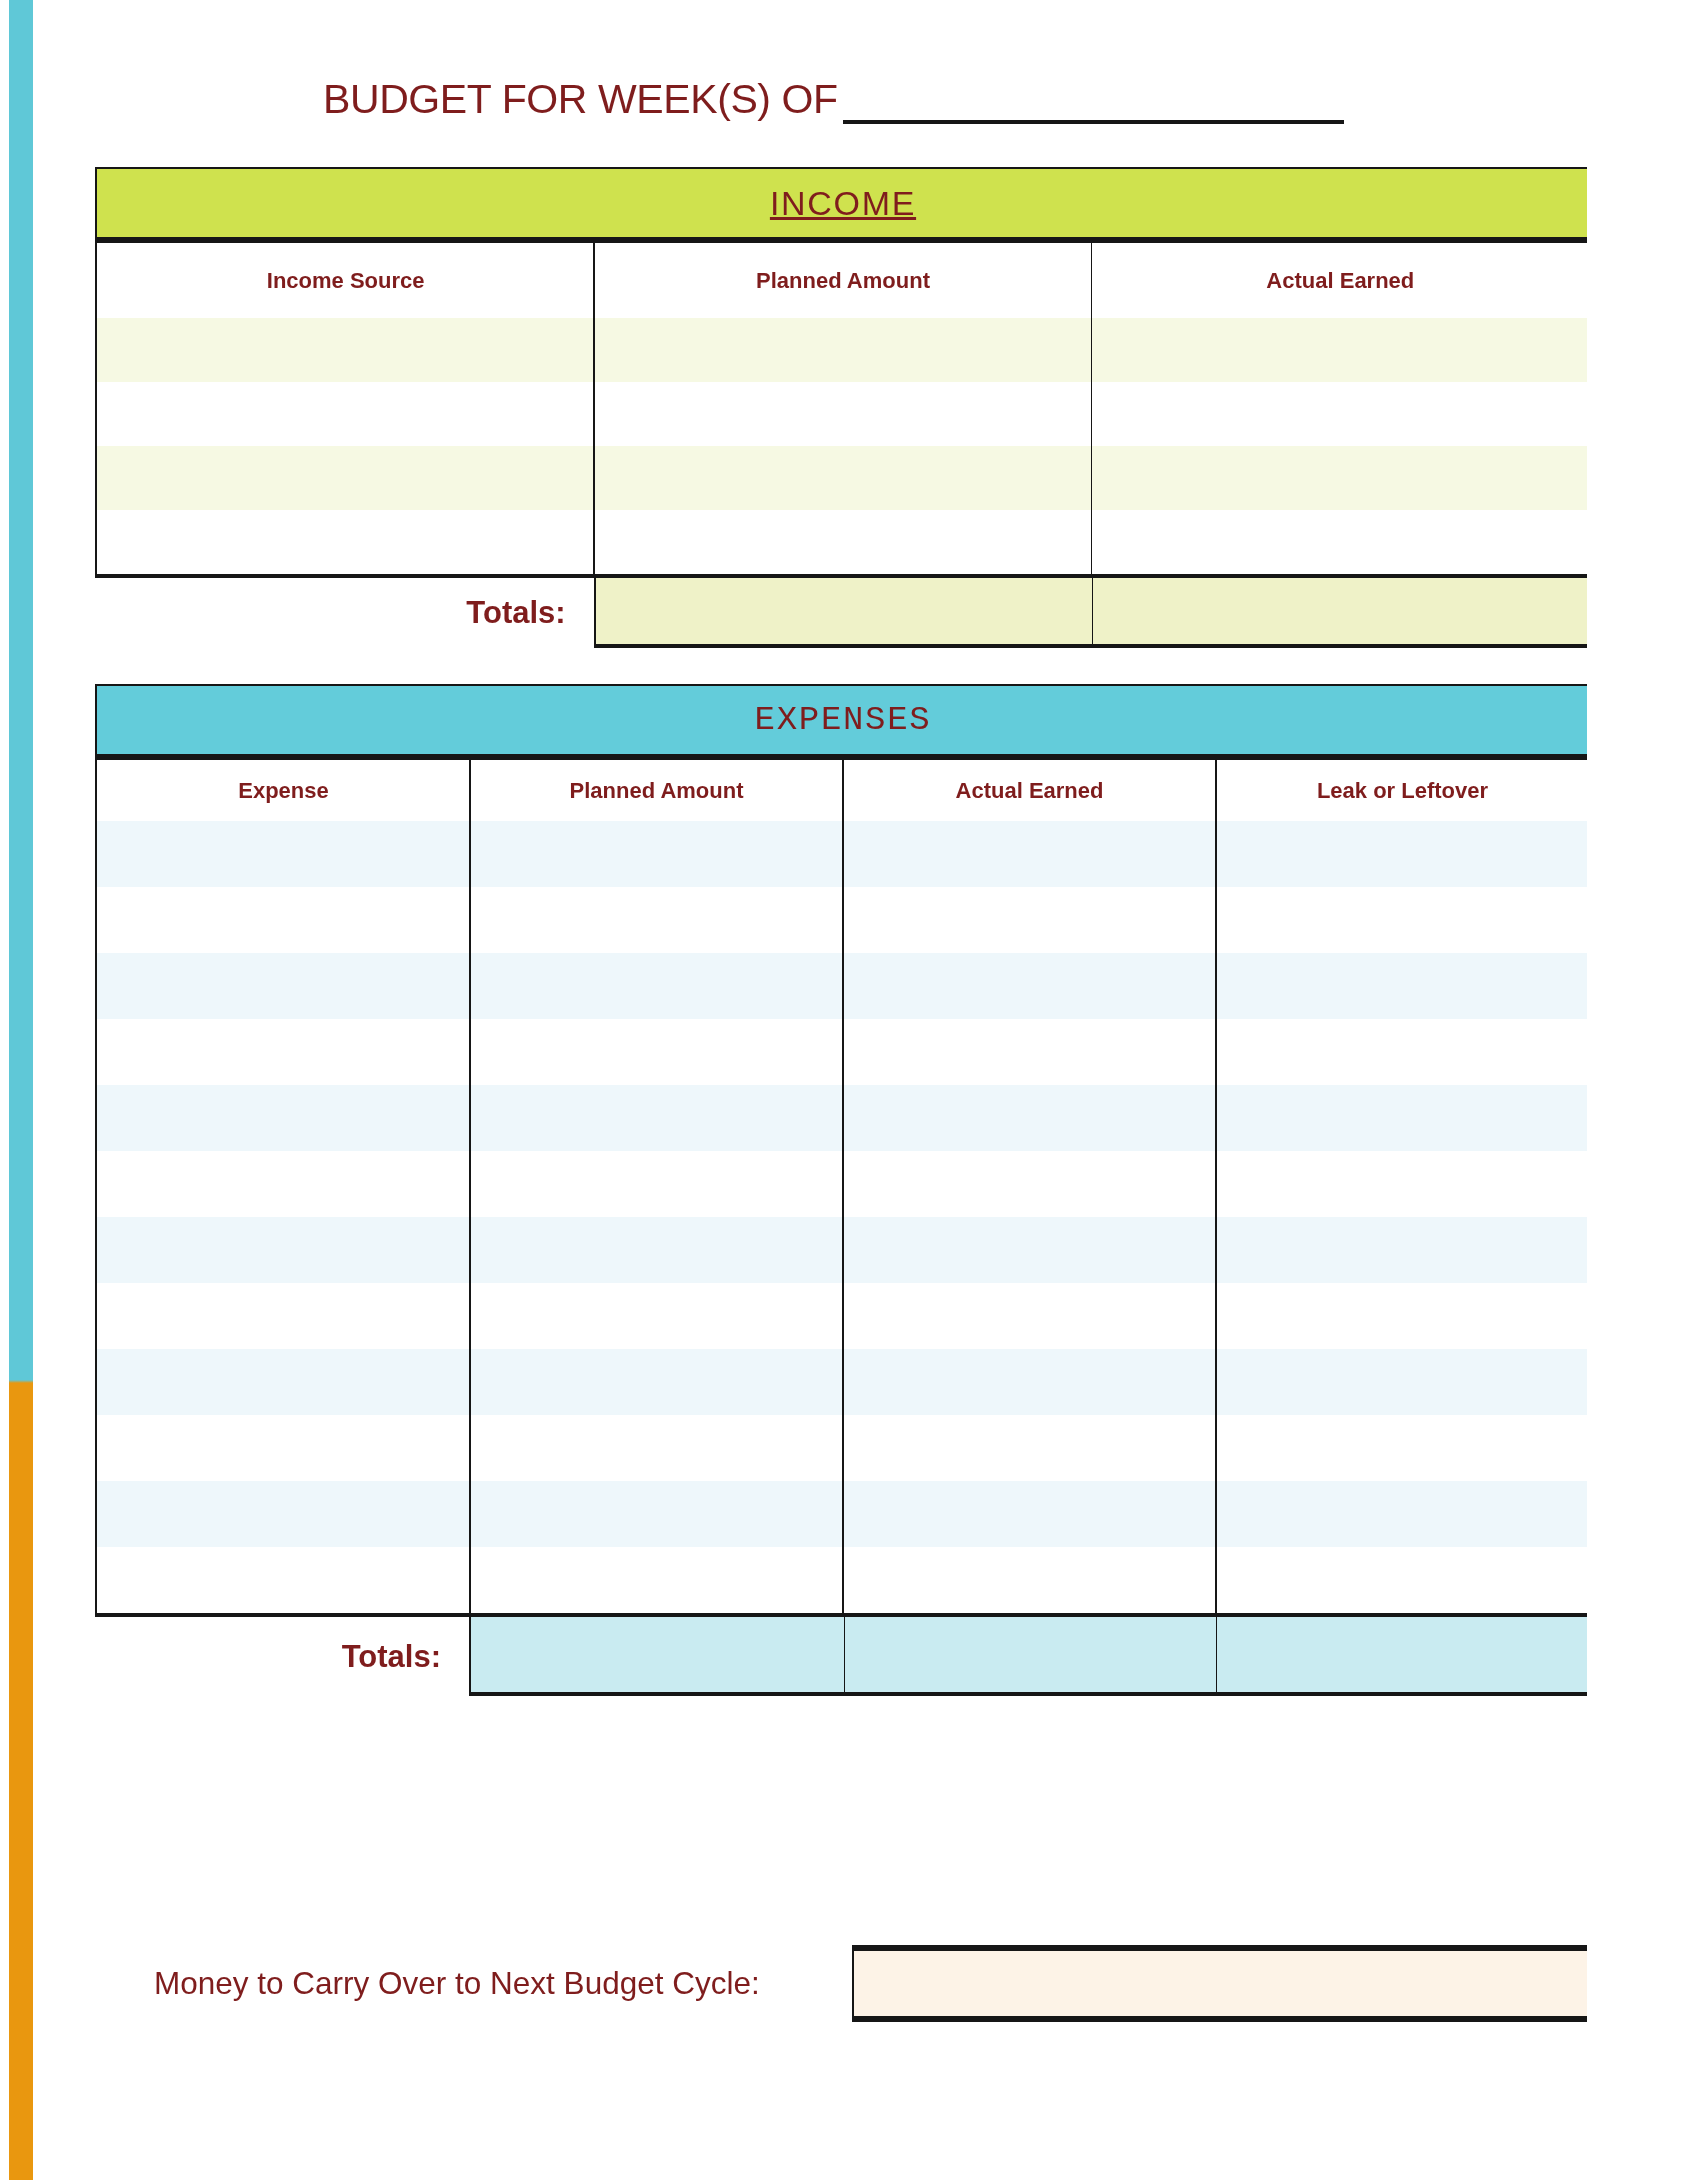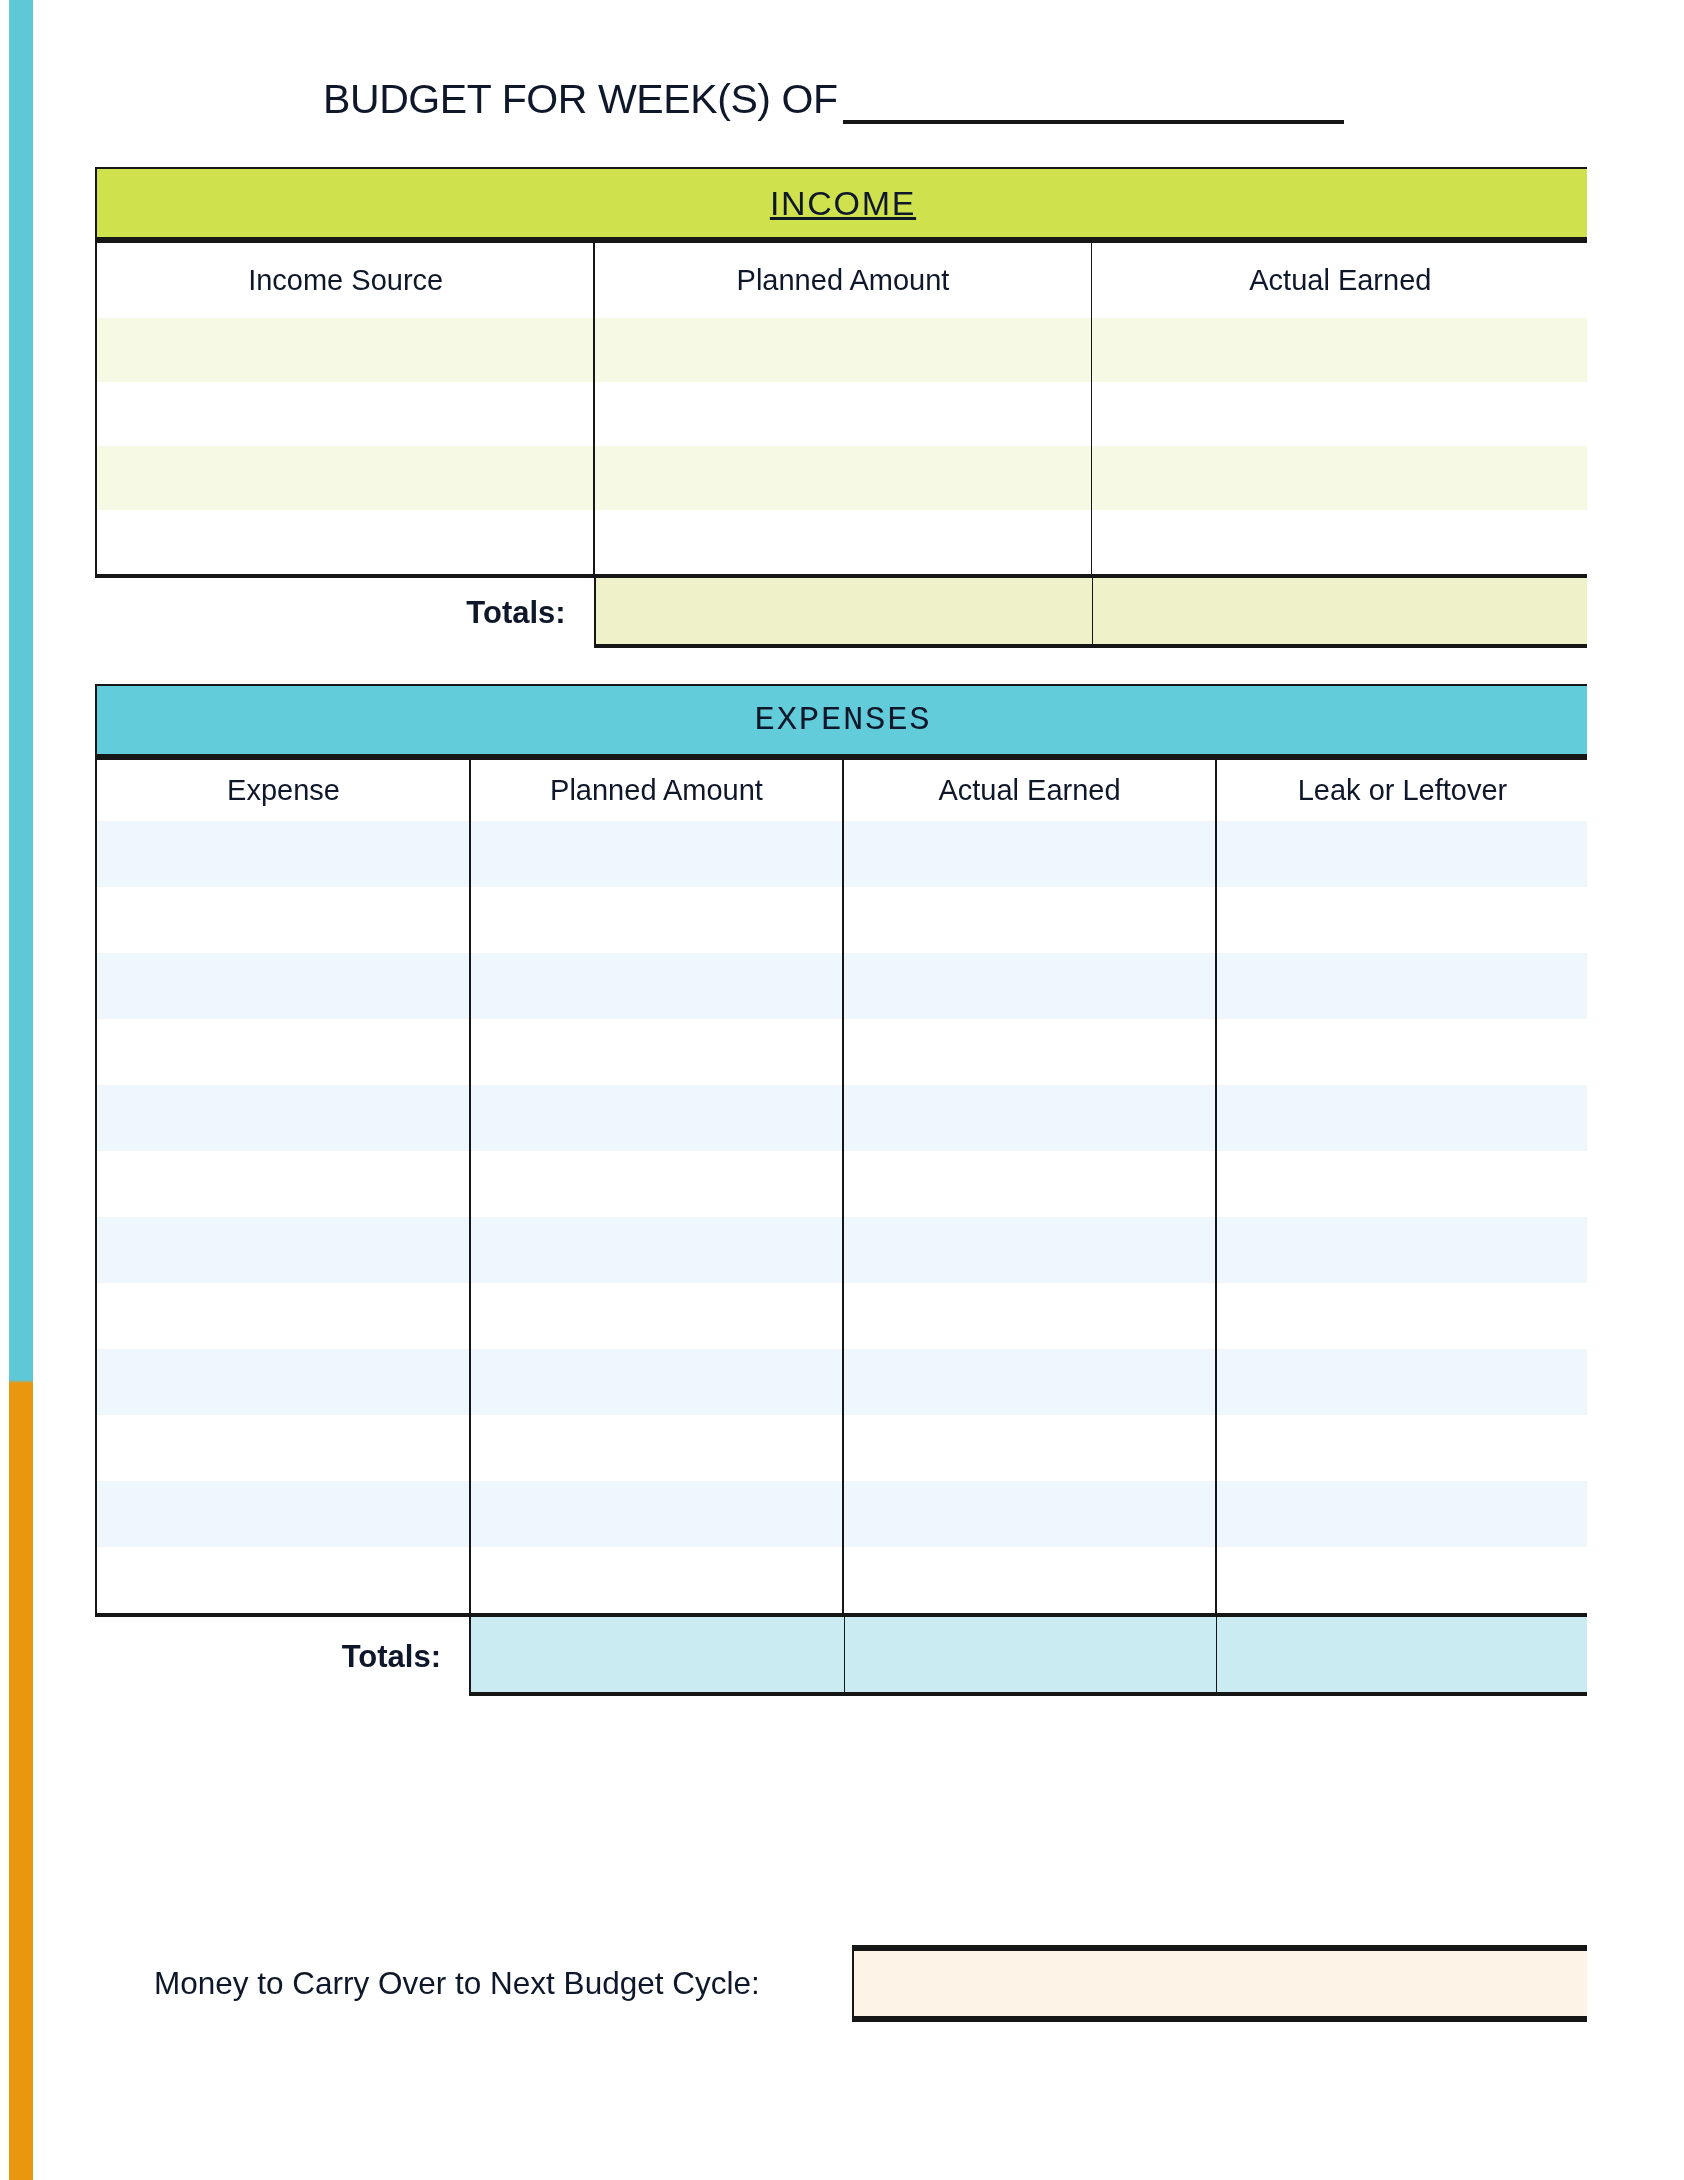--- a/index.html
+++ b/index.html
@@ -2,21 +2,21 @@
 <html style="--income_header: #cfe24e; --income_row: #f6f9e3; --income_total: #eff2c8; --expenses_header: #63ccda; --expenses_row: #eef7fb; --expenses_total: #c9ebf1; --savings_header: #f06fa7; --savings_row: #fcdeee; --carryover_box: #fdf3e7; --bar_teal: #5fc8d7; --bar_orange: #e9970f;font-size:13.6px"><head>
 <meta charset="utf-8">
 <style>
   html,body{margin:0;padding:0;background:#fff;}
   *{box-sizing:border-box;}
   .page{
     position:relative;
     width:1587px;height:2181px;
     background:#ffffff;
     font-family:"Liberation Sans", sans-serif;
-    color:#0f172a;
+    color:#7f1d1d;
     overflow:hidden;
   }
   
   .bar{position:absolute;top:0;width:24px;height:2181px;}
   .bar-left{left:8.5px;background:linear-gradient(to bottom, var(--bar_teal) 0 1380px, var(--bar_orange) 1383px 100%);}
   .bar-right{left:1651px;background:linear-gradient(to bottom, var(--bar_teal) 0 882px, var(--bar_orange) 885px 100%);}
 
   
   .title-row{position:absolute;left:323px;top:75px;display:flex;align-items:flex-end;}
   .title{font-size:41px;letter-spacing:-0.4px;white-space:nowrap;line-height:1.2;}
@@ -28,21 +28,21 @@
     height:72px;border:2.6px solid #161616;
     display:flex;align-items:center;justify-content:center;
     font-size:34px;letter-spacing:1.7px;
   }
   .tbody{
     position:relative;
     border-left:2.6px solid #161616;border-right:2.6px solid #161616;
     border-top:4.3px solid #161616;border-bottom:4.3px solid #161616;
     background:#fff;
   }
-  .thead{display:grid;align-items:center;text-align:center;font-size:29px;}
+  .thead{display:grid;align-items:center;text-align:center;font-size:22px;font-weight:bold;}
   .cols3{grid-template-columns:1fr 1fr 1fr;}
   .cols4{grid-template-columns:1fr 1fr 1fr 1fr;}
   .vline{position:absolute;top:0;bottom:0;width:1.7px;background:#161616;}
   .row{width:100%;}
   .row{display:grid;}
   .income .row{grid-template-columns:1fr 1fr 1fr;height:64px;}
   .expenses .row{grid-template-columns:1fr 1fr 1fr 1fr;height:66px;}
   .income .row.odd{background:var(--income_row);}
   .expenses .row.odd{background:var(--expenses_row);}
   .income .thead{height:75px;}

